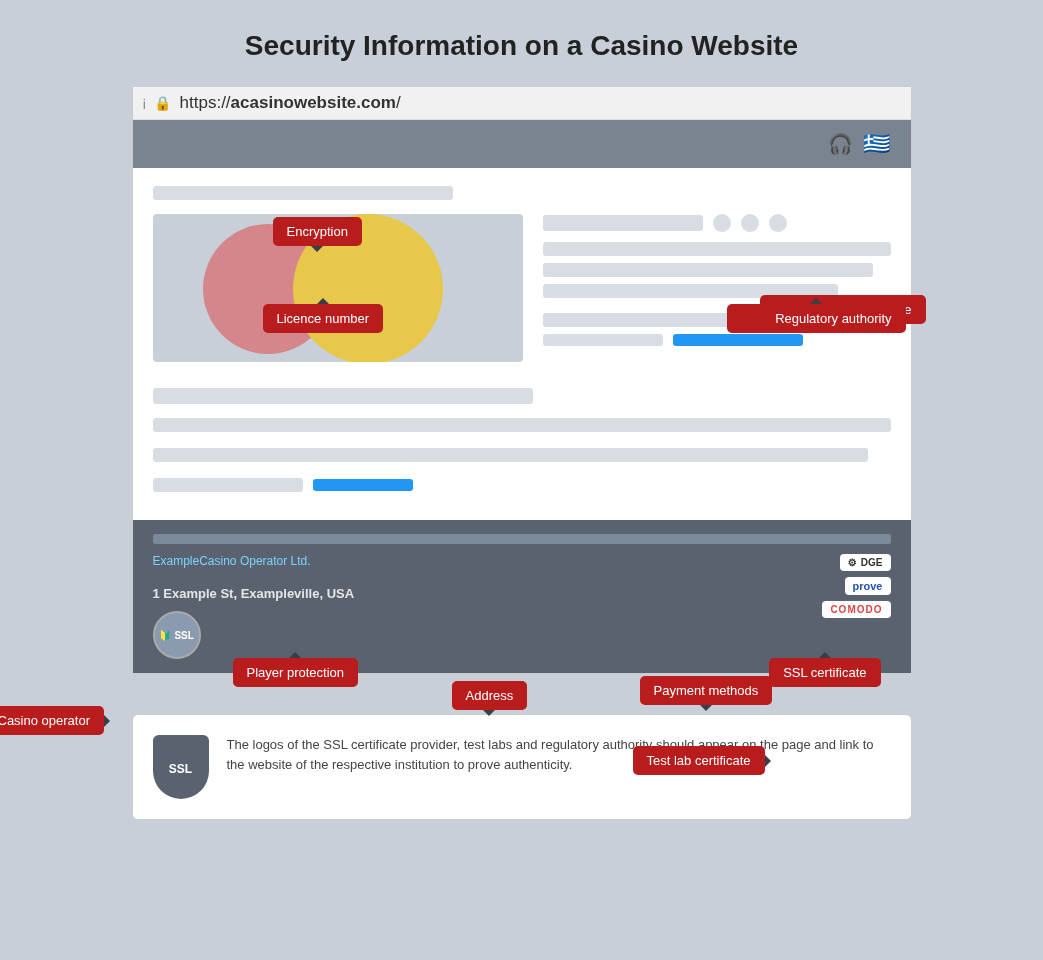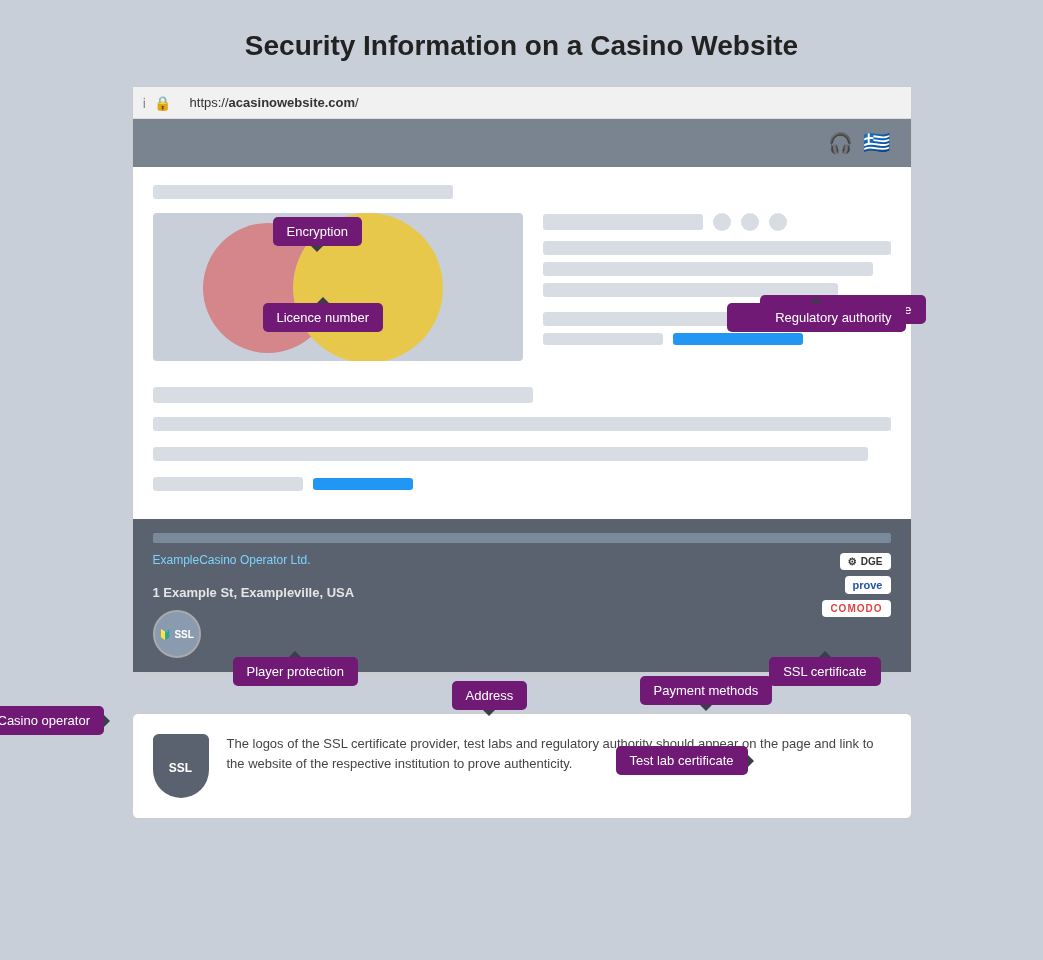--- a/index.html
+++ b/index.html
@@ -45,23 +45,22 @@
       color: #888;
       font-size: 14px;
     }
 
     .browser-address-bar .lock-icon {
       color: #2a9d2a;
       font-size: 14px;
     }
 
     .address-text {
-      font-size: 13px;
+      font-size: 17px;
       color: #333;
-      margin-left: 10px;
     }
 
     .address-text span {
       font-weight: bold;
       color: #333;
     }
 
     
     .casino-site {
       background: #fff;
@@ -86,21 +85,21 @@
       font-size: 20px;
     }
 
     .flag-icon {
       font-size: 22px;
     }
 
     
     .tooltip {
       position: absolute;
-      background: #701a75;
+      background: #b91c1c;
       color: #fff;
       border-radius: 5px;
       padding: 7px 14px;
       font-size: 13px;
       white-space: nowrap;
       z-index: 10;
     }
 
     .tooltip::after {
       content: '';
@@ -505,21 +504,21 @@
   </div>
 
   <div class="tooltip tooltip-down" style="position:absolute; top: 595px; left: 320px;">
     <span>Address</span>
   </div>
 
   <div class="tooltip tooltip-down" style="position:absolute; top: 590px; left: 500px; margin-left: 8px;">
     <span>Payment methods</span>
   </div>
 
-  <div class="tooltip tooltip-right" style="position:absolute; top: 660px; left: 484px;">
+  <div class="tooltip tooltip-right" style="position:absolute; top: 660px; left: 501px;">
     <span>Test lab certificate</span>
   </div>
 
   <div class="info-box" style="margin-top: 40px;">
     <div class="ssl-shield">
       <span>SSL</span>
     </div>
     <p class="info-text">The logos of the SSL certificate provider, test labs and regulatory authority should appear on the page and link to the website of the respective institution to prove authenticity.</p>
   </div>
 

